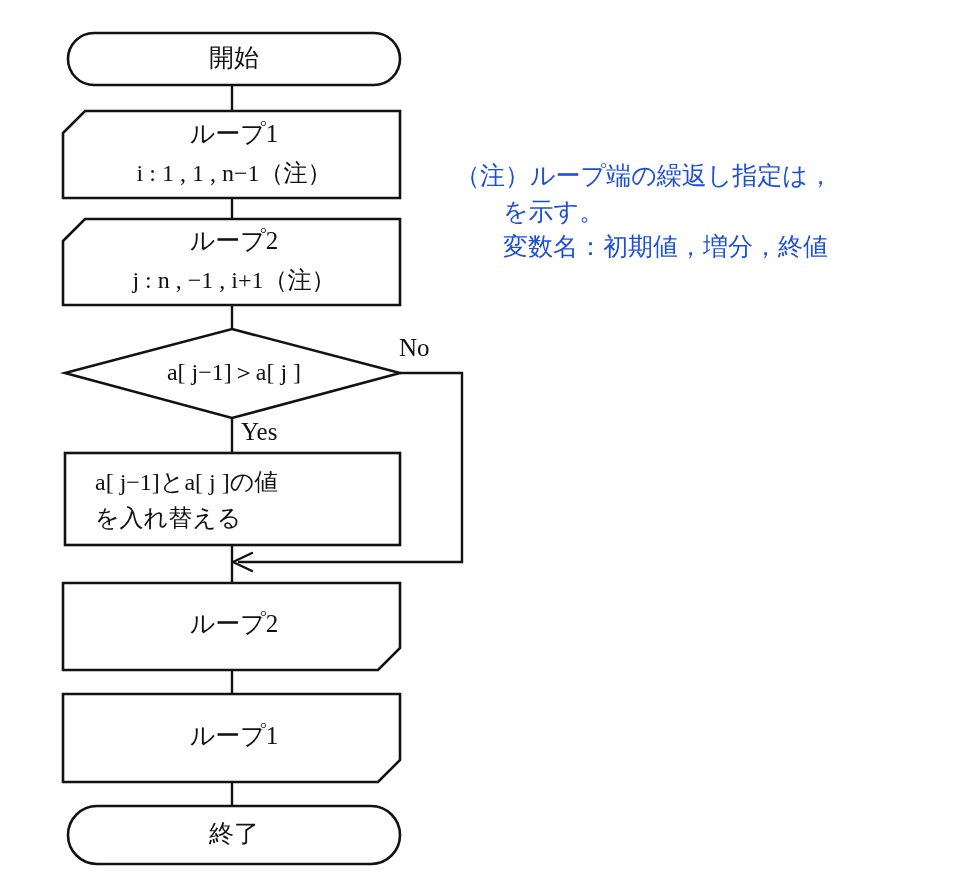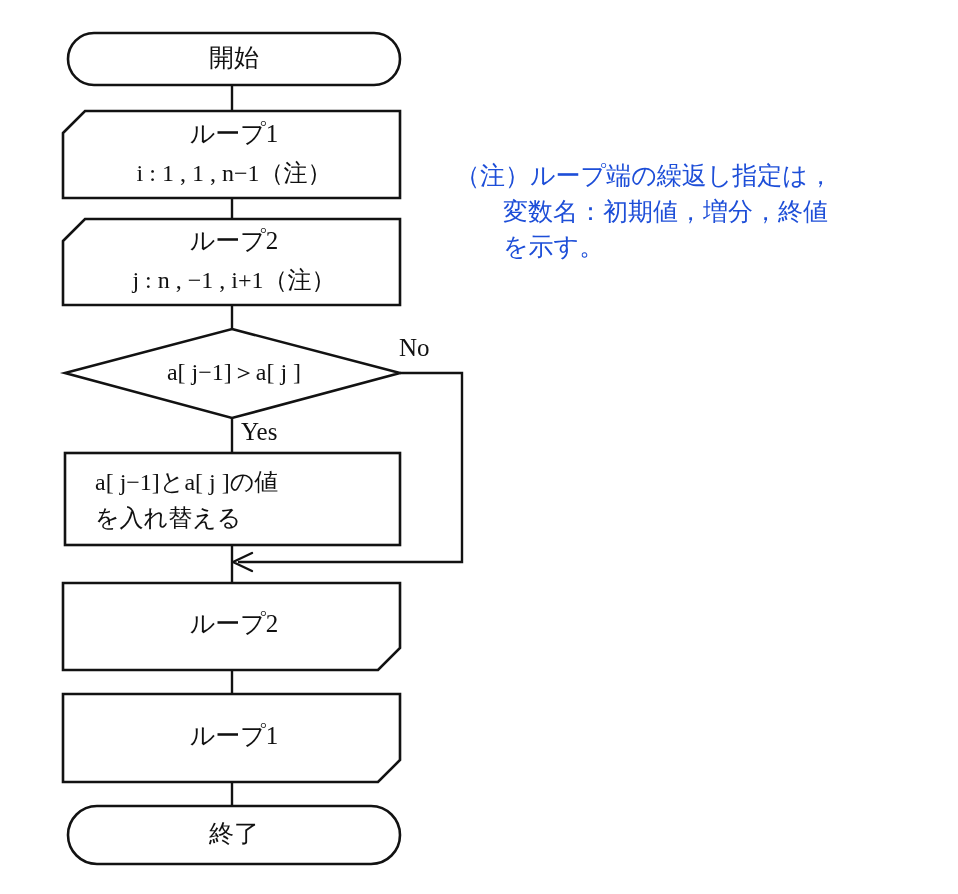--- a/index.html
+++ b/index.html
@@ -146,17 +146,17 @@
 
     <g>
       <rect class="shape" x="68" y="806" width="332" height="58" rx="29" ry="29"></rect>
       <text class="node-label" x="234" y="836">終了</text>
     </g>
 
   </svg>
 
   <div class="note-block">
     <span class="note-line">（注）ループ端の繰返し指定は，</span>
+    <span class="note-line indented">を示す。</span>
     <span class="note-line indented">変数名：初期値，増分，終値</span>
-    <span class="note-line indented">を示す。</span>
   </div>
 
 </div>
 
 </body></html>

